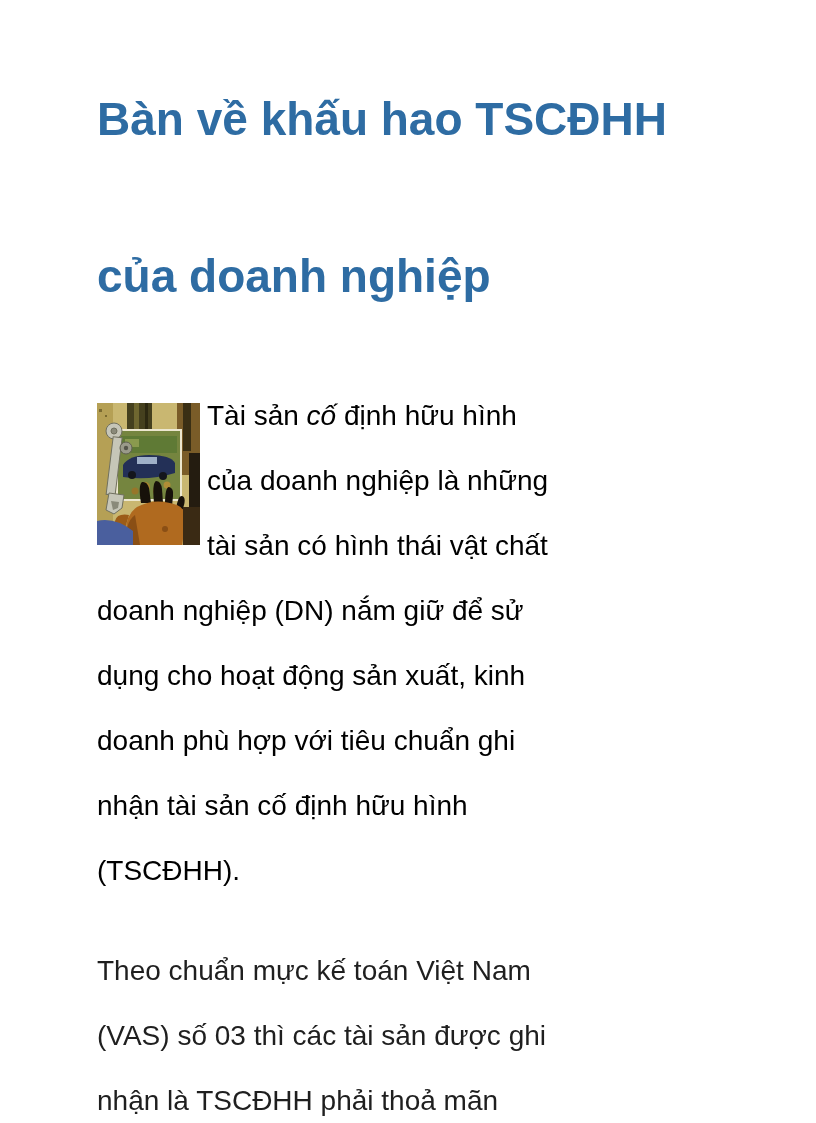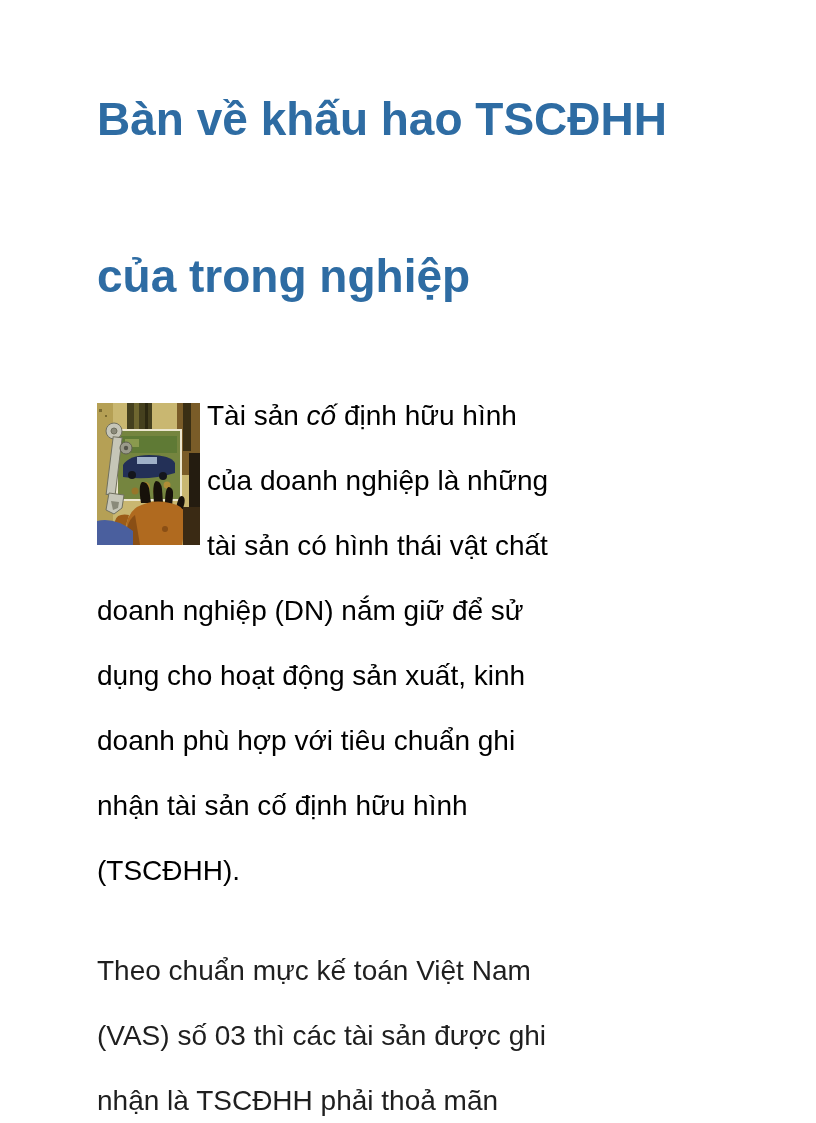--- a/index.html
+++ b/index.html
@@ -63,21 +63,21 @@
     clear: both;
   }
 </style>
 </head>
 <body>
 
 <div class="page">
 
   <div class="doc-title-line first">Bàn về khấu hao TSCĐHH</div>
 
-  <div class="doc-title-line second">của trong nghiệp</div>
+  <div class="doc-title-line second">của doanh nghiệp</div>
 
   <p class="lead-paragraph clearfix">
     <svg class="inline-figure" viewBox="0 0 103 142" xmlns="http://www.w3.org/2000/svg" aria-hidden="true">
 
       <rect x="0" y="0" width="103" height="142" fill="#c9b771"></rect>
       <rect x="0" y="0" width="16" height="122" fill="#b5a055"></rect>
       <rect x="2" y="6" width="3" height="3" fill="#7a6a30"></rect>
       <rect x="8" y="12" width="2" height="2" fill="#7a6a30"></rect>
 
       <rect x="30" y="0" width="25" height="40" fill="#45401e"></rect>

